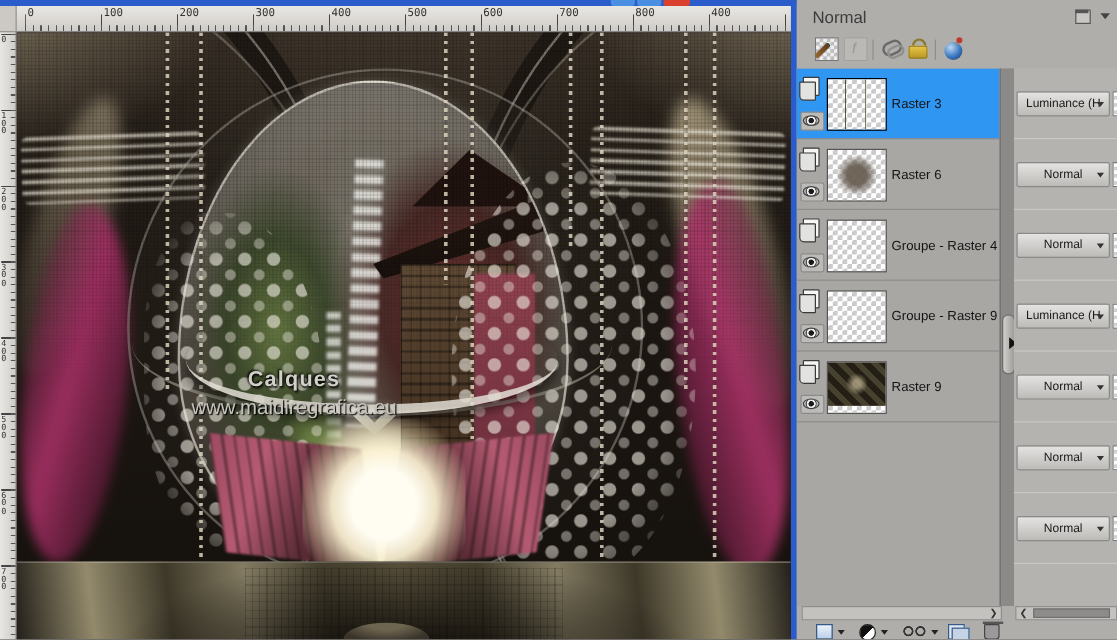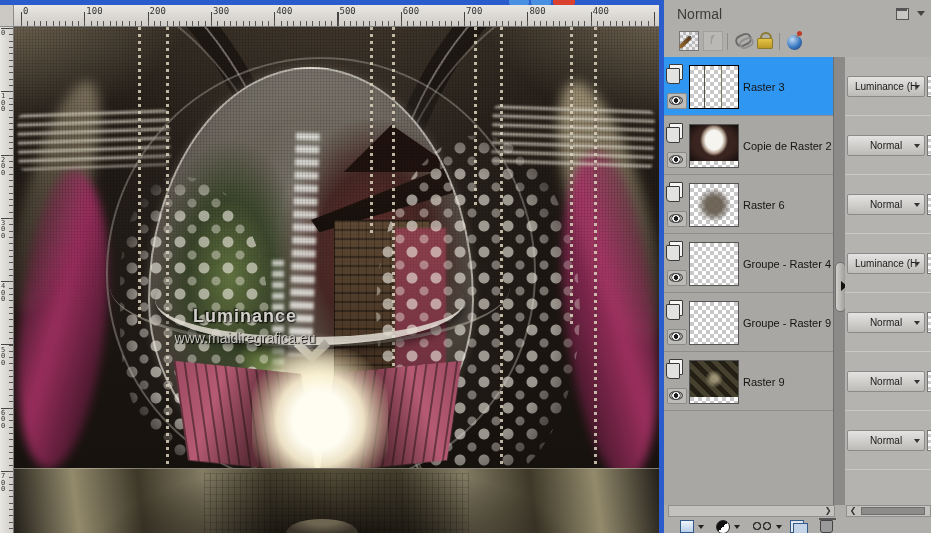--- a/index.html
+++ b/index.html
@@ -127,21 +127,21 @@
      background:
        radial-gradient(ellipse 420px 160px at 50% 135%,rgba(14,11,8,.9) 12%,rgba(14,11,8,0) 58%),
        linear-gradient(83deg,#23201a 0%,#938a6c 10%,#3d3829 20%,#837b62 30%,#46402f 40%,#5d553f 50%,#46402f 60%,#837b62 70%,#3d3829 80%,#938a6c 90%,#23201a 100%);}
   .cv-floorgrid{left:190px;top:446px;width:265px;height:60px;opacity:.5;
      background:repeating-linear-gradient(90deg,rgba(0,0,0,.35) 0 1px,transparent 1px 6px),
        repeating-linear-gradient(180deg,rgba(0,0,0,.25) 0 1px,transparent 1px 7px);}
   .cv-hump{left:272px;top:492px;width:72px;height:14px;border-radius:50% 50% 0 0/100% 100% 0 0;
      background:radial-gradient(ellipse at 50% 0%,#6e6550 0 30%,#3a332a 80%);}
   .cv-wm-title{left:131px;top:279px;width:200px;text-align:center;font-size:18px;font-weight:bold;
      letter-spacing:1px;color:#d3d0ca;text-shadow:1px 1px 2px #000,-1px -1px 2px #000;}
-  .cv-wm-url{left:131px;top:303px;width:200px;text-align:center;font-size:14px;color:#c6c3bc;
+  .cv-wm-url{left:131px;top:303px;width:200px;text-align:center;font-size:17px;color:#c6c3bc;
      text-shadow:1px 1px 1px #000;}
   
   .panel{position:absolute;left:664px;top:0;width:267px;height:533px;background:#b0aeab;overflow:hidden;}
   .panel-header{position:absolute;left:0;top:0;width:100%;height:28px;}
   .panel-title{position:absolute;left:13px;top:6px;font-size:14px;color:#3c3c3c;}
   .dock-icon{position:absolute;right:22px;top:8px;width:11px;height:10px;border:1px solid #555;background:#c9c7c4;}
   .dock-icon::before{content:"";position:absolute;left:-1px;top:-1px;width:11px;height:3px;background:#555;}
   .panel-menu-arrow{position:absolute;right:6px;top:11px;width:0;height:0;
      border-left:4px solid transparent;border-right:4px solid transparent;border-top:5px solid #444;}
   .panel-toolbar{position:absolute;left:0;top:28px;width:100%;height:29px;}
@@ -310,21 +310,21 @@
     <div class="chain" style="left:580px;height:440px"></div>
     <div class="cv cv-rim2"></div>
     <div class="cv cv-rim"></div>
     <div class="cv cv-crest"></div>
     <div class="cv cv-buildL"></div>
     <div class="cv cv-buildR"></div>
     <div class="cv cv-glow"></div>
     <div class="cv cv-floor"></div>
     <div class="cv cv-floorgrid"></div>
     <div class="cv cv-hump"></div>
-    <div class="cv cv-wm-title">Luminance</div>
+    <div class="cv cv-wm-title">Calques</div>
     <div class="cv cv-wm-url">www.maidiregrafica.eu</div>
   </div>
 
   <div class="panel">
     <div class="panel-header">
       <span class="panel-title">Normal</span>
       <span class="dock-icon"></span>
       <span class="panel-menu-arrow"></span>
     </div>
     <div class="panel-toolbar">
@@ -342,28 +342,20 @@
         <div class="layer-row selected">
           <div class="pages-icon"></div>
           <div class="thumb t-vlines"></div>
           <div class="eye-box">
               <div class="eye"></div>
             </div>
           <span class="lname">Raster 3</span>
         </div>
         <div class="layer-row">
           <div class="pages-icon"></div>
-          <div class="thumb t-dome"></div>
-          <div class="eye-box">
-              <div class="eye"></div>
-            </div>
-          <span class="lname">Copie de Raster 2</span>
-        </div>
-        <div class="layer-row">
-          <div class="pages-icon"></div>
           <div class="thumb t-blob"></div>
           <div class="eye-box">
               <div class="eye"></div>
             </div>
           <span class="lname">Raster 6</span>
         </div>
         <div class="layer-row">
           <div class="pages-icon"></div>
           <div class="thumb t-empty"></div>
           <div class="eye-box">

